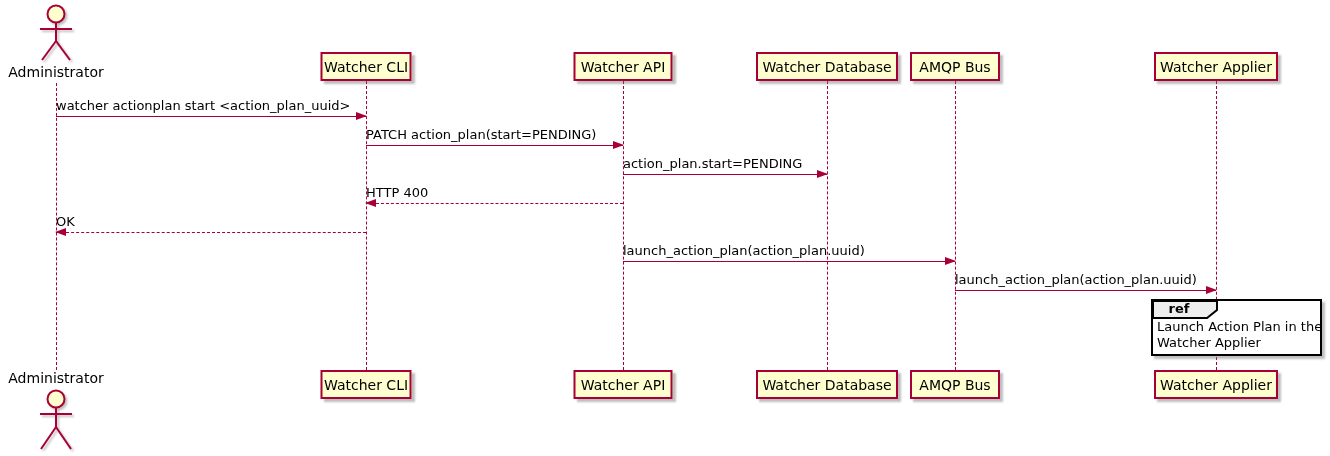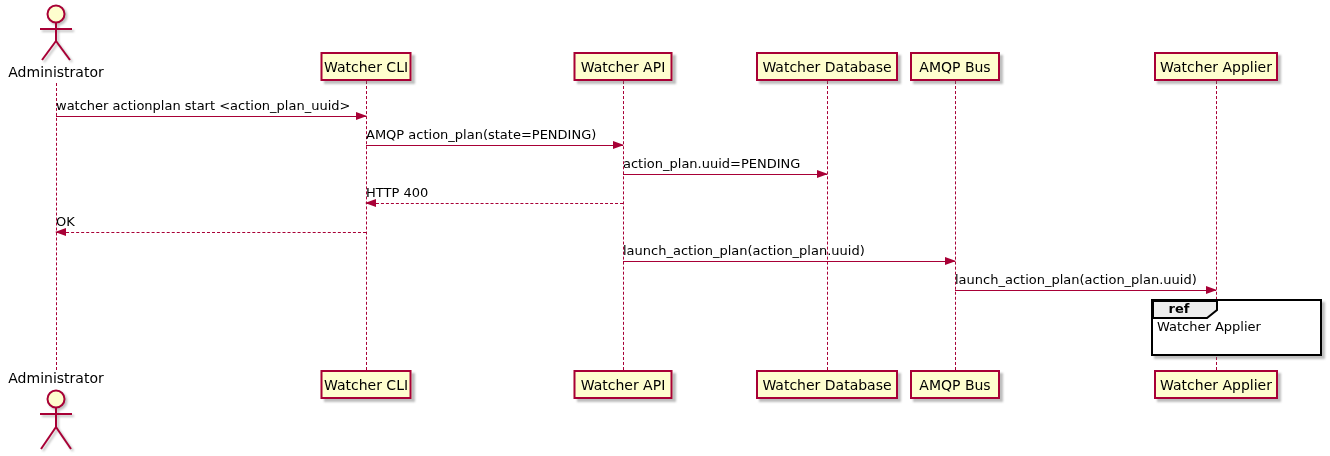--- a/index.html
+++ b/index.html
@@ -151,27 +151,27 @@
       <span>Watcher Applier</span>
     </div>
 
   <div class="msg" style="left:56px; top:117px; width:310px;">
     <span class="mlabel">watcher actionplan start &lt;action_plan_uuid&gt;</span>
     <div class="mline"></div>
     <div class="ahead right"></div>
   </div>
 
   <div class="msg" style="left:366px; top:146px; width:257px;">
-    <span class="mlabel">AMQP action_plan(state=PENDING)</span>
+    <span class="mlabel">PATCH action_plan(start=PENDING)</span>
     <div class="mline"></div>
     <div class="ahead right"></div>
   </div>
 
   <div class="msg" style="left:623px; top:175px; width:204px;">
-    <span class="mlabel">action_plan.uuid=PENDING</span>
+    <span class="mlabel">action_plan.start=PENDING</span>
     <div class="mline"></div>
     <div class="ahead right"></div>
   </div>
 
   <div class="msg" style="left:366px; top:204px; width:257px;">
     <span class="mlabel">HTTP 400</span>
     <div class="mline dashed"></div>
     <div class="ahead left"></div>
   </div>
 
@@ -192,17 +192,18 @@
     <div class="mline"></div>
     <div class="ahead right"></div>
   </div>
 
   <div class="refbox" style="left:1151px; top:299px; width:171px; height:57px;">
     <svg class="ref-tab" width="70" height="20" viewBox="0 0 70 20">
       <path d="M1,1 H65 V10 L55,18 H1 Z" fill="#EEEEEE" stroke="#000000" stroke-width="2"></path>
     </svg>
     <span class="ref-keyword">ref</span>
     <div class="ref-body">
+      <div>Launch Action Plan in the</div>
       <div>Watcher Applier</div>
     </div>
   </div>
 
 </div>
 
 </body></html>

